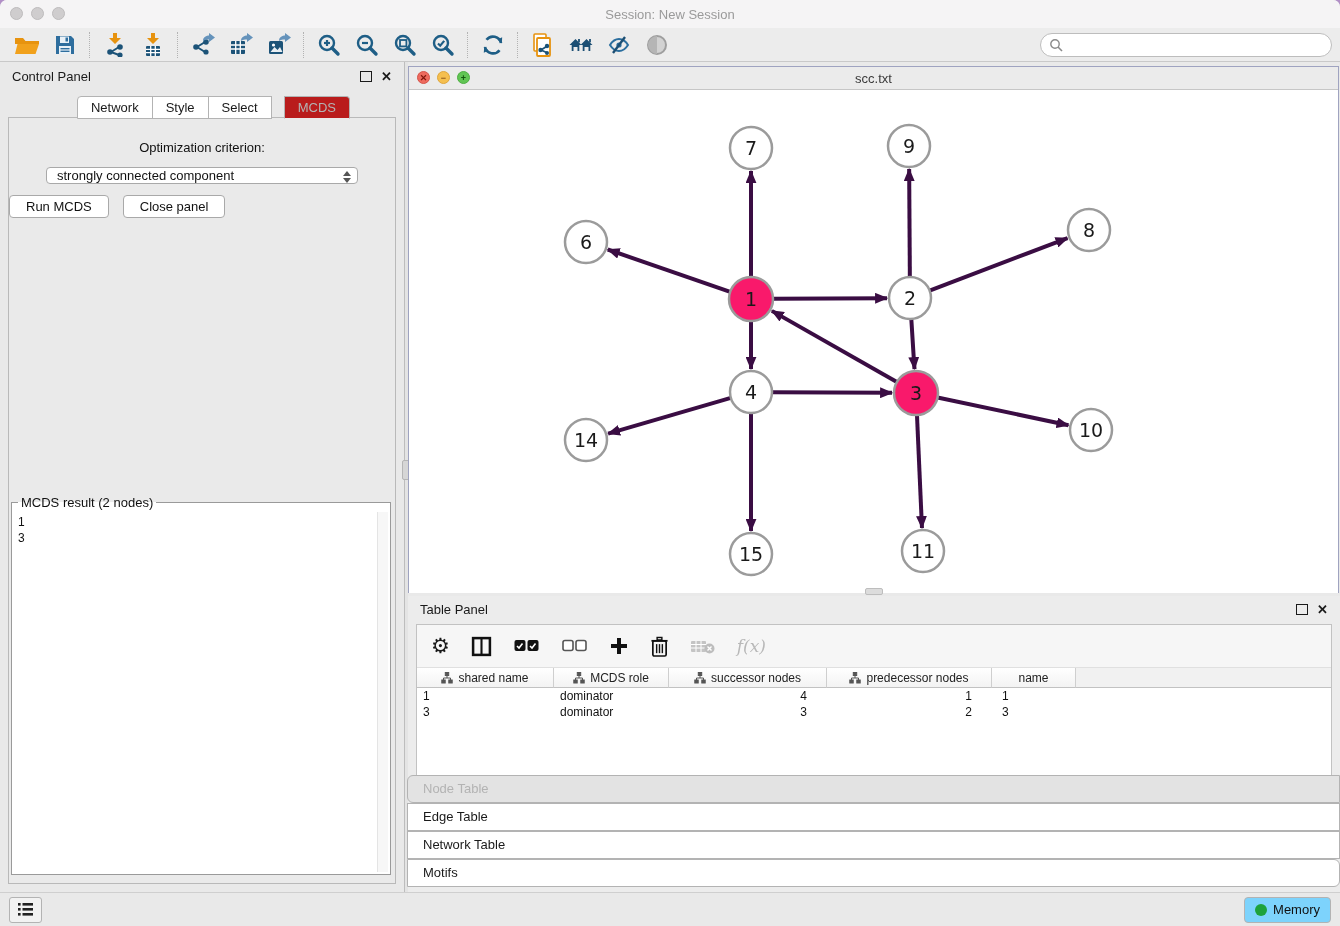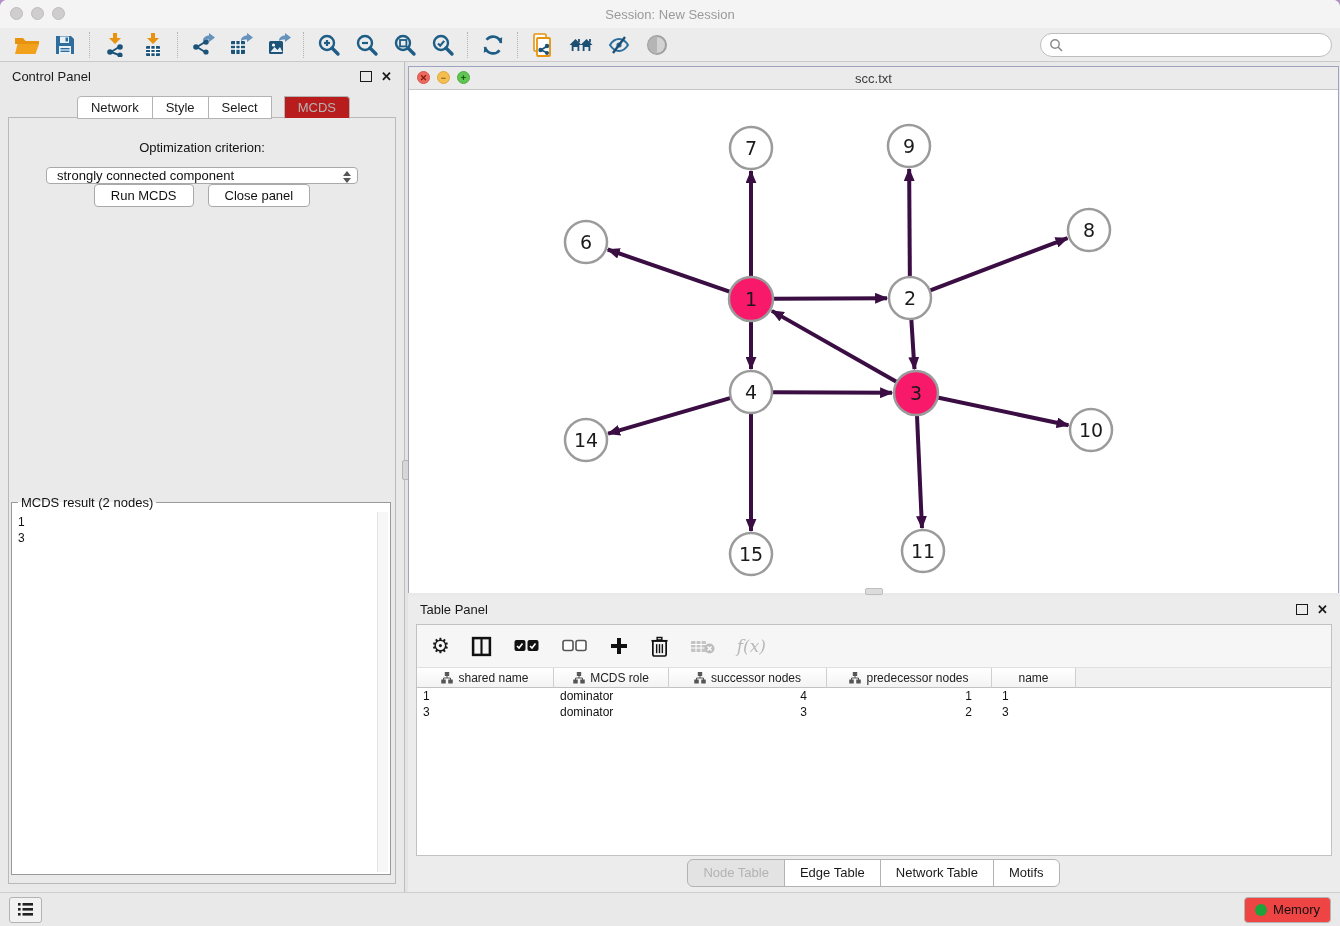--- a/index.html
+++ b/index.html
@@ -38,21 +38,21 @@
   .tab.first{border-radius:4px 0 0 0;}
   .tab.last{border-radius:0 4px 0 0;}
   .tab.active{background:#b91c1c;color:#b4b4b4;border-bottom-color:#eaeaea;margin-left:12px;}
   .cp-box{position:absolute;left:8px;right:8px;top:55px;bottom:8px;background:#eaeaea;border:1px solid #b9b9b9;}
   .opt-label{margin-top:22px;text-align:center;font-size:13px;color:#111;}
   .cp-select{position:relative;margin:12px auto 0;width:312px;height:17px;background:#fff;border:1px solid #a9a9a9;border-radius:4px;display:flex;align-items:center;box-sizing:border-box;padding:0 22px 0 10px;font-size:13px;color:#111;}
   .cp-select .arrows{position:absolute;right:6px;top:3px;display:flex;flex-direction:column;gap:2px;}
   .cp-select .arrows i{width:0;height:0;border-left:4px solid transparent;border-right:4px solid transparent;display:block;}
   .cp-select .arrows i.up{border-bottom:5px solid #555;}
   .cp-select .arrows i.down{border-top:5px solid #555;}
-  .cp-buttons{display:flex;justify-content:center;gap:14px;margin-top:0;}
+  .cp-buttons{display:flex;justify-content:flex-start;gap:14px;margin-top:11px;}
   .btn{height:23px;background:#fff;border:1px solid #a9a9a9;border-radius:4px;font-size:13px;color:#111;padding:0 16px;display:flex;align-items:center;font-family:"Liberation Sans",sans-serif;}
   .result-fs{position:absolute;left:2px;right:4px;top:377px;bottom:8px;border:1px solid #9a9a9a;background:#fff;margin:0;padding:0;}
   .result-fs legend{font-size:13px;color:#111;margin-left:6px;padding:0 3px;background:transparent;}
   .result-body{position:absolute;inset:2px 13px 2px 2px;font-size:12px;color:#111;line-height:16px;padding:2px 4px;overflow:hidden;}
   .result-scroll{position:absolute;top:2px;right:2px;bottom:2px;width:10px;background:#f7f7f7;border-left:1px solid #e4e4e4;}
 
   
   .net-win{position:absolute;left:0;top:4px;right:1px;height:527px;border:1px solid #9fa3c0;background:#fff;box-sizing:border-box;}
   .net-titlebar{height:22px;background:#ebebeb;border-bottom:1px solid #c6c6c6;position:relative;display:flex;align-items:center;justify-content:center;}
   .mac-dots{position:absolute;left:8px;top:4px;display:flex;gap:7px;}
@@ -72,30 +72,30 @@
   .tp-toolbar{height:42px;background:#f6f6f6;display:flex;align-items:center;padding:0 14px;gap:21px;}
   .tico{display:flex;align-items:center;justify-content:center;}
   .gear-glyph{font-size:21px;color:#1a1a1a;line-height:1;font-family:"DejaVu Sans",sans-serif;}
   .fx-glyph{font-size:17px;color:#b8b8b8;font-style:italic;font-family:"DejaVu Serif",serif;}
   .grid-head{display:flex;border-top:1px solid #e0e0e0;}
   .gh-cell{height:20px;box-sizing:border-box;background:linear-gradient(#ffffff,#f3f3f3);border-right:1px solid #cfcfcf;border-bottom:1px solid #c2c2c2;display:flex;align-items:center;justify-content:center;gap:5px;font-size:12px;color:#222;}
   .gh-fill{flex:1;background:#f1f1f1;border-bottom:1px solid #c2c2c2;height:20px;box-sizing:border-box;}
   .grid-row{display:flex;height:16px;align-items:center;font-size:12px;color:#111;}
   .gc{box-sizing:border-box;padding:0 6px;white-space:nowrap;overflow:hidden;}
   .gc.num{text-align:right;padding-right:20px;}
-  .tp-tabs{position:absolute;left:0;right:0;bottom:5px;display:flex;justify-content:center;}
+  .tp-tabs{position:absolute;left:0;right:0;bottom:5px;display:flex;justify-content:space-between;flex-direction:column;}
   .tp-tab{height:26px;line-height:26px;padding:0 15px;font-size:13px;background:#fff;border:1px solid #b3b3b3;margin-left:-1px;color:#1a1a1a;}
   .tp-tab.first{border-radius:6px 0 0 6px;}
   .tp-tab.last{border-radius:0 6px 6px 0;}
   .tp-tab.active{background:#e3e3e3;color:#b3b3b3;}
 
   
   .statusbar{position:absolute;left:0;bottom:0;right:0;height:34px;background:#e9e9e9;border-top:1px solid #cfcfcf;display:flex;align-items:center;padding:0 9px;box-sizing:border-box;}
   .sb-left-btn{width:31px;height:24px;border:1px solid #b3b3b3;border-radius:3px;background:#f2f2f2;display:flex;align-items:center;justify-content:center;}
-  .memory-btn{margin-left:auto;height:24px;border:1px solid #b3b3b3;border-radius:4px;background:#ef4444;display:flex;align-items:center;gap:6px;padding:0 10px;font-size:13px;color:#111;}
+  .memory-btn{margin-left:auto;height:24px;border:1px solid #b3b3b3;border-radius:4px;background:#7dd3fc;display:flex;align-items:center;gap:6px;padding:0 10px;font-size:13px;color:#111;}
   .mem-dot{width:12px;height:12px;border-radius:50%;background:#1ea23c;}
 </style>
 </head>
 <body>
 
 <div class="window">
 
   <div class="titlebar">
     <div class="traffic">
       <span class="dot"></span>

